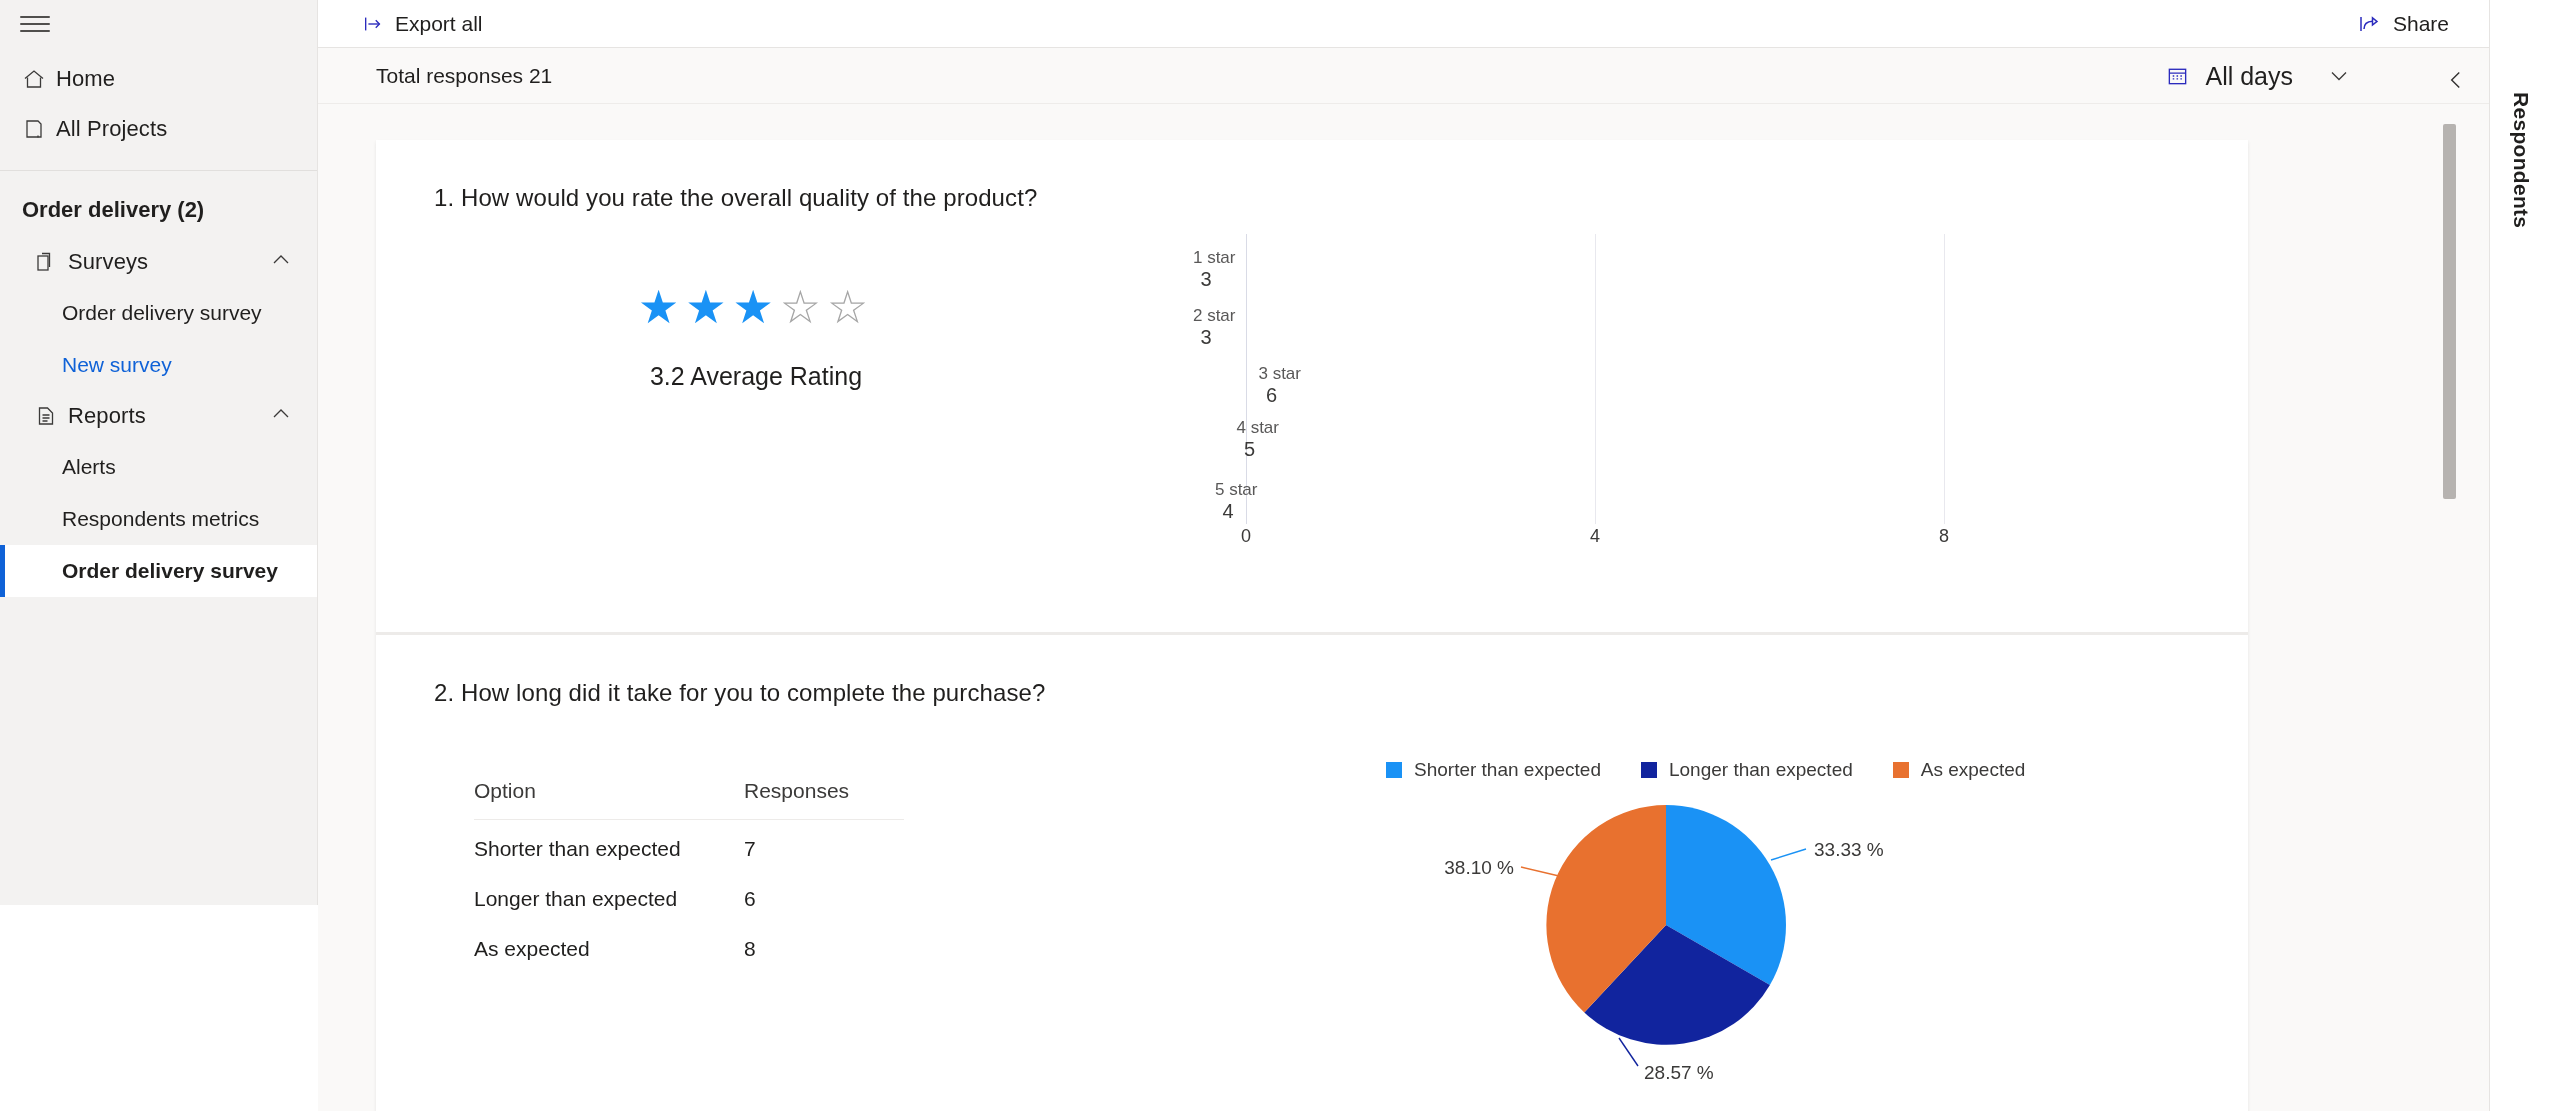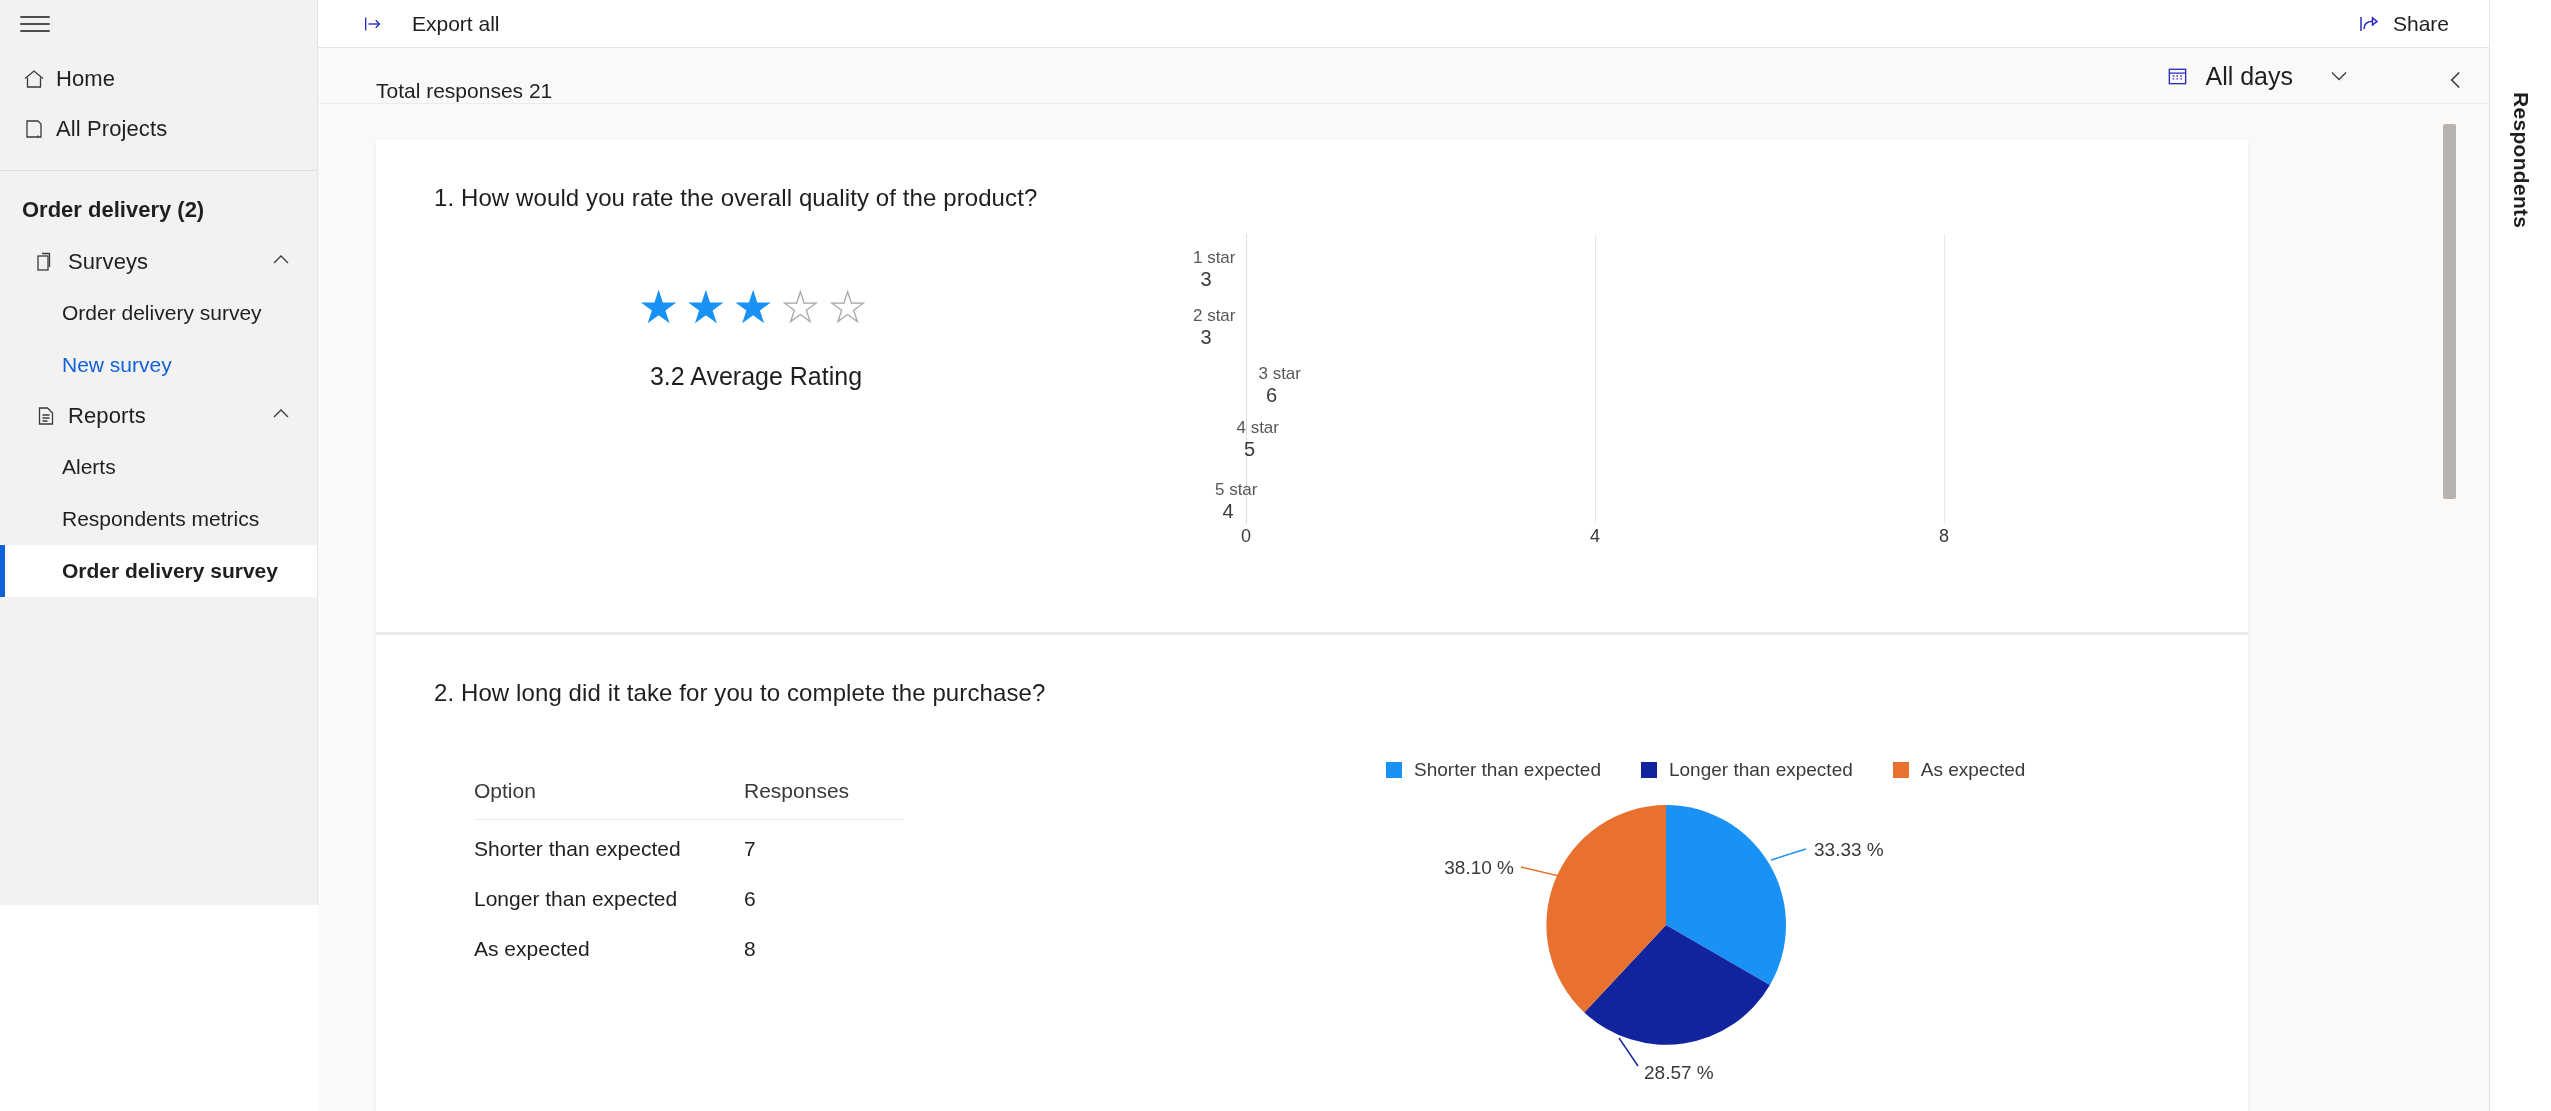--- a/index.html
+++ b/index.html
@@ -78,38 +78,38 @@
   }
   .topbar {
     height: 48px; flex: 0 0 48px;
     background: #ffffff;
     border-bottom: 1px solid #e6e4e2;
     display: flex; align-items: center;
     padding: 0 0 0 0;
     position: relative;
   }
   .cmd-btn {
-    display: flex; align-items: center; gap: 28px;
+    display: flex; align-items: center; gap: 11px;
     padding: 0 14px; height: 40px; cursor: pointer;
     font-size: 21px; color: #201f1e;
     margin-left: 30px;
   }
   .cmd-ico { color: #2b2bbd; display: flex; align-items: center; }
   .share-btn {
     position: absolute; right: 28px; top: 50%;
     transform: translateY(-50%);
     display: flex; align-items: center; gap: 12px;
     padding: 0 12px; height: 40px; cursor: pointer;
     font-size: 21px; color: #201f1e;
   }
 
   .subbar {
     height: 56px; flex: 0 0 56px;
     background: #faf9f8;
-    display: flex; align-items: flex-end;
+    display: flex; align-items: center;
     position: relative;
     border-bottom: 1px solid #eeecea;
   }
   .total-responses {
     font-size: 21px; color: #201f1e; margin-left: 58px;
   }
   .date-filter {
     position: absolute; right: 128px; top: 50%;
     transform: translateY(-50%);
     display: flex; align-items: center; gap: 16px;

